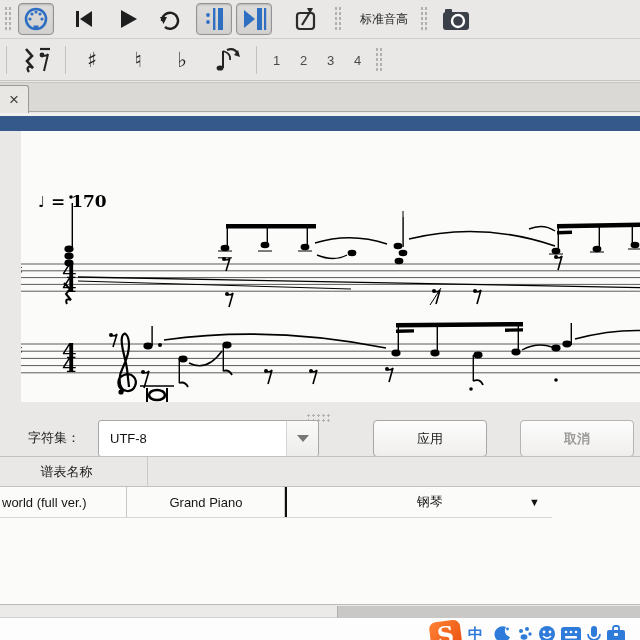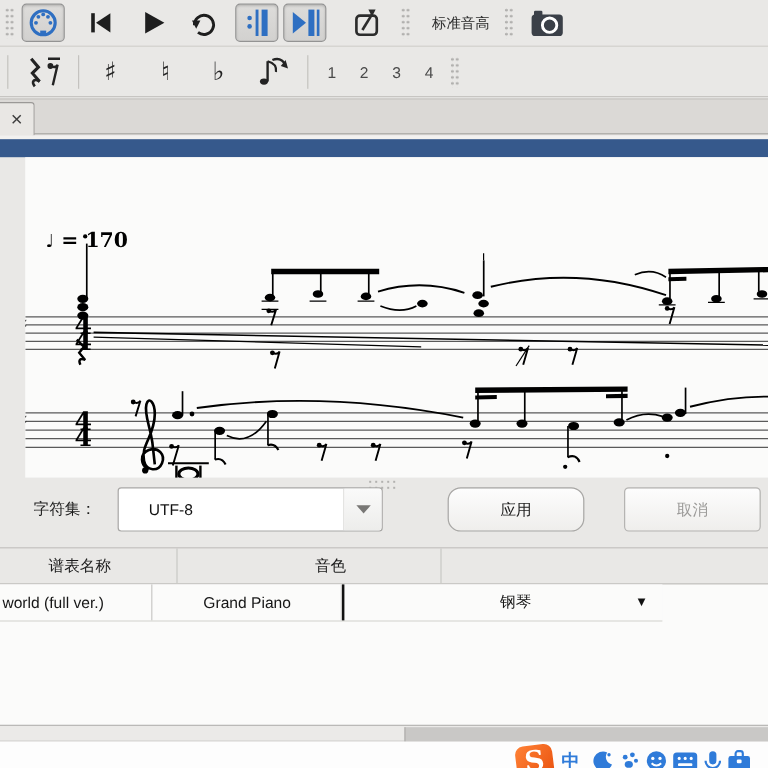--- a/index.html
+++ b/index.html
@@ -39,35 +39,35 @@
 
   
   #score { left:0; top:131px; width:640px; height:271px; background:#fbfbfa; overflow:hidden;margin-left:21px; }
   #tempo { position:absolute; left:17px; top:60px; color:#000; }
   #tempo .tnote { font-family:"DejaVu Sans",sans-serif; font-size:15px; font-weight:bold; }
   #tempo .ttext { font-family:"DejaVu Serif","Liberation Serif",serif; font-size:17px; font-weight:bold; }
   svg text.ts { font-family:"DejaVu Serif","Liberation Serif",serif; font-weight:bold; font-size:21px; }
   svg text.keysig { font-family:"DejaVu Sans",sans-serif; font-size:17px; }
 
   
-  #dialog { left:0; top:398px; width:640px; height:54px; background:#e9e8e6; }
+  #dialog { left:0; top:412px; width:640px; height:54px; background:#e9e8e6; }
   #charset-label { position:absolute; left:28px; top:17px; font-size:13px; color:#1c1c1c; }
   #charset-combo { position:absolute; left:98px; top:8px; width:221px; height:37px; background:#fff;
     border:1px solid #a8a7a5; border-radius:3px; display:flex; align-items:center; }
-  #charset-combo .val { font-size:13px; color:#111; padding-left:25px; flex:1; }
+  #charset-combo .val { font-size:13px; color:#111; padding-left:11px; flex:1; }
   #charset-combo .dd { width:32px; height:100%; border-left:1px solid #d6d5d3;
     background:linear-gradient(#fafafa,#ededeb); display:flex; align-items:center; justify-content:center;
     border-radius:0 3px 3px 0; }
   #charset-combo .dd i { width:0; height:0; border-left:6px solid transparent; border-right:6px solid transparent;
     border-top:7px solid #787775; }
   .dlg-btn { position:absolute; top:8px; width:114px; height:37px; border:1px solid #a8a7a5; border-radius:4px;
     background:linear-gradient(#fdfdfd,#efeeec); font-size:13px; color:#1c1c1c;
     display:flex; align-items:center; justify-content:center; }
-  #apply-btn { left:373px;border-radius:11px; }
-  #cancel-btn { left:520px; color:#9b9a98; border-color:#b5b4b2; }
+  #apply-btn { left:373px; }
+  #cancel-btn { left:520px; color:#9b9a98; border-color:#b5b4b2;font-weight:bold; }
   #dlg-handle { position:absolute; left:306px; top:1px; width:26px; height:9px;
     background:radial-gradient(#b2b1af 34%, transparent 36%) 0 0/5px 5px repeat; }
 
   
   #staff-table { left:0; top:456px; width:640px; height:148px; background:#fbfbfa; }
   #thead { position:absolute; left:0; top:0; width:640px; height:31px; background:#e9e8e6;
     border-top:1px solid #c2c1bf; border-bottom:1px solid #c2c1bf; display:flex;gap:36px; }
   #thead .th { font-size:13px; color:#1c1c1c; display:flex; align-items:center; justify-content:center;
     overflow:hidden; white-space:nowrap; }
   .col1 { width:148px; border-right:1px solid #c9c8c6; }
@@ -372,21 +372,20 @@
   </div>
   <div class="dlg-btn" id="apply-btn">应用</div>
   <div class="dlg-btn" id="cancel-btn">取消</div>
 </div>
 
 <div class="abs" id="staff-table">
   <div id="thead">
     <div class="th col1">
         <span>谱表名称</span>
       </div>
-    <div class="th col2">音色</div>
   </div>
   <div id="trow">
     <div class="td col1">world (full ver.)</div>
     <div class="td col2">Grand Piano</div>
     <div class="td col3">
       <span>钢琴</span>
       <span id="instr-arrow">▼</span>
     </div>
   </div>
 </div>

